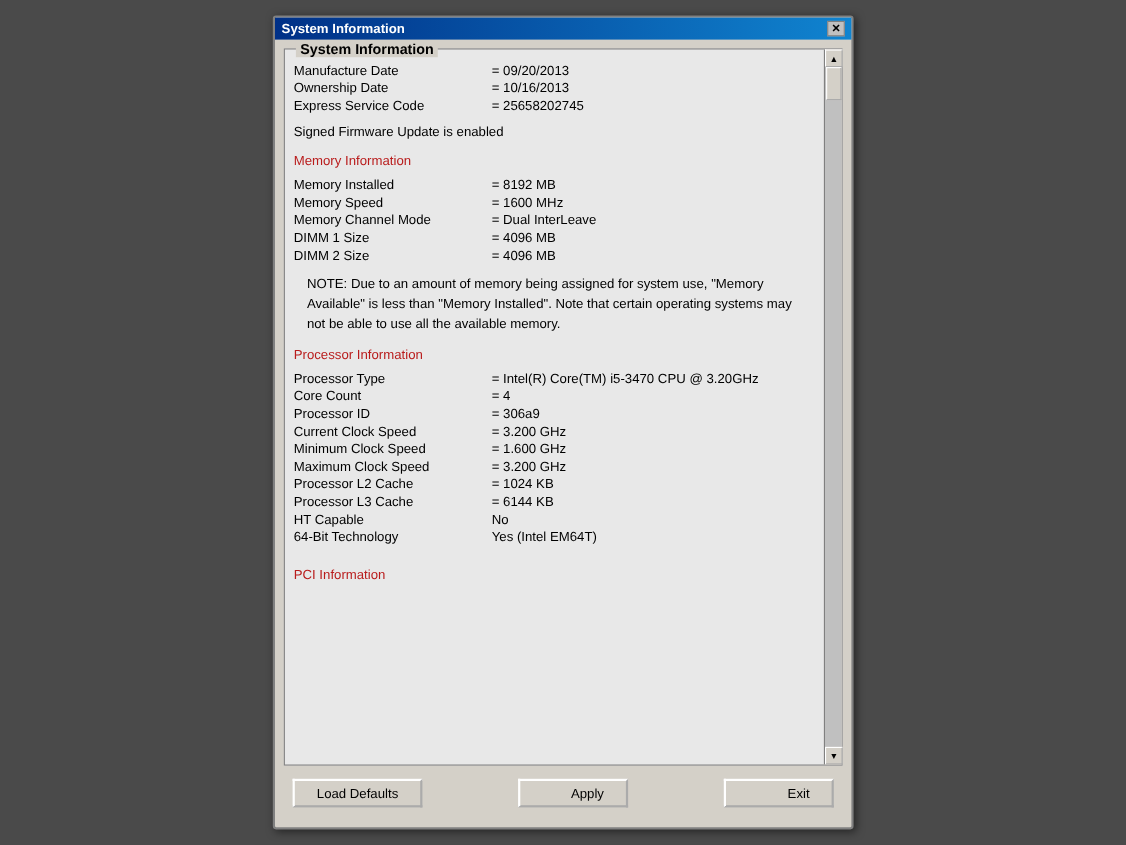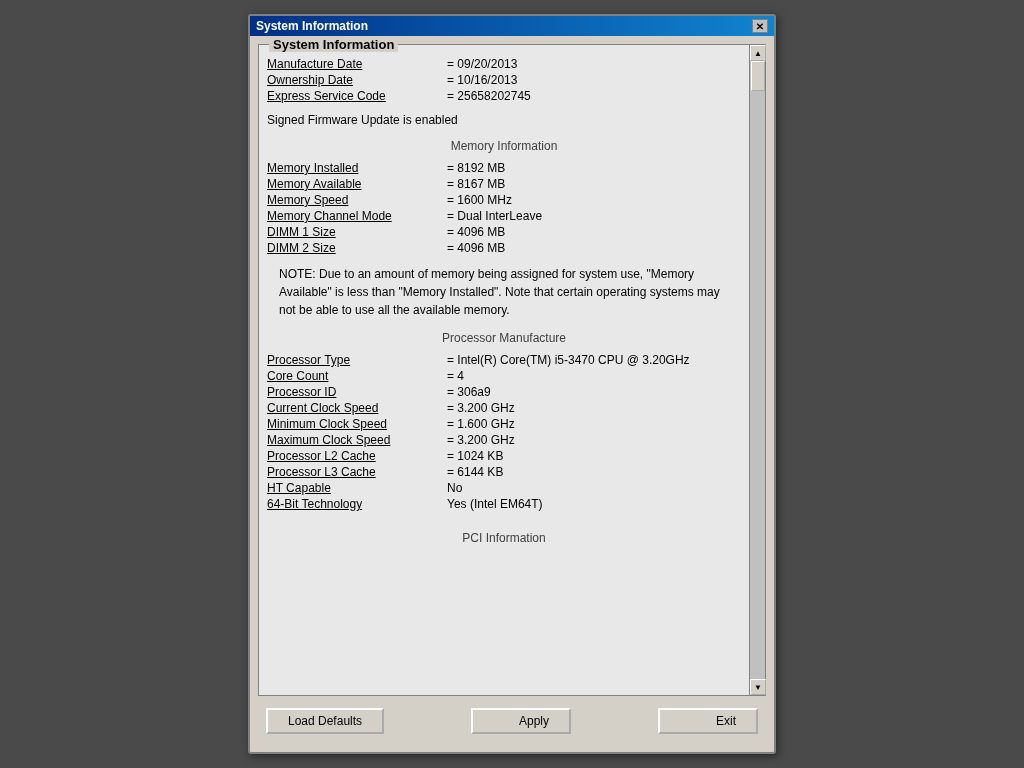--- a/index.html
+++ b/index.html
@@ -68,32 +68,31 @@
     }
 
     .info-row {
       display: flex;
       margin-bottom: 2px;
     }
 
     .info-label {
       width: 180px;
       min-width: 180px;
-      text-decoration: underline;
     }
 
     .info-value {
       flex: 1;
     }
 
     .section-title {
-      text-align: center;
+      text-align: left;
       font-weight: normal;
       margin: 12px 0 8px 0;
-      color: #404040;
+      color: #b91c1c;
     }
 
     .note-text {
       margin: 10px 12px;
       font-size: 12px;
       line-height: 1.5;
     }
 
     .bottom-buttons {
       display: flex;
@@ -177,44 +176,40 @@
           <div style="margin: 10px 0;">Signed Firmware Update is enabled</div>
 
           <div class="section-title">Memory Information</div>
 
           <div id="memory-rows">
               <div class="info-row">
                 <span class="info-label">Memory Installed</span>
                 <span class="info-value">= 8192 MB</span>
               </div>
               <div class="info-row">
-                <span class="info-label">Memory Available</span>
-                <span class="info-value">= 8167 MB</span>
-              </div>
-              <div class="info-row">
                 <span class="info-label">Memory Speed</span>
                 <span class="info-value">= 1600 MHz</span>
               </div>
               <div class="info-row">
                 <span class="info-label">Memory Channel Mode</span>
                 <span class="info-value">= Dual InterLeave</span>
               </div>
               <div class="info-row">
                 <span class="info-label">DIMM 1 Size</span>
                 <span class="info-value">= 4096 MB</span>
               </div>
               <div class="info-row">
                 <span class="info-label">DIMM 2 Size</span>
                 <span class="info-value">= 4096 MB</span>
               </div>
             </div>
 
           <div class="note-text">NOTE: Due to an amount of memory being assigned for system use, "Memory Available" is less than "Memory Installed". Note that certain operating systems may not be able to use all the available memory.</div>
 
-          <div class="section-title">Processor Manufacture</div>
+          <div class="section-title">Processor Information</div>
 
           <div id="processor-rows">
               <div class="info-row">
                 <span class="info-label">Processor Type</span>
                 <span class="info-value">= Intel(R) Core(TM) i5-3470 CPU @ 3.20GHz</span>
               </div>
               <div class="info-row">
                 <span class="info-label">Core Count</span>
                 <span class="info-value">= 4</span>
               </div>

